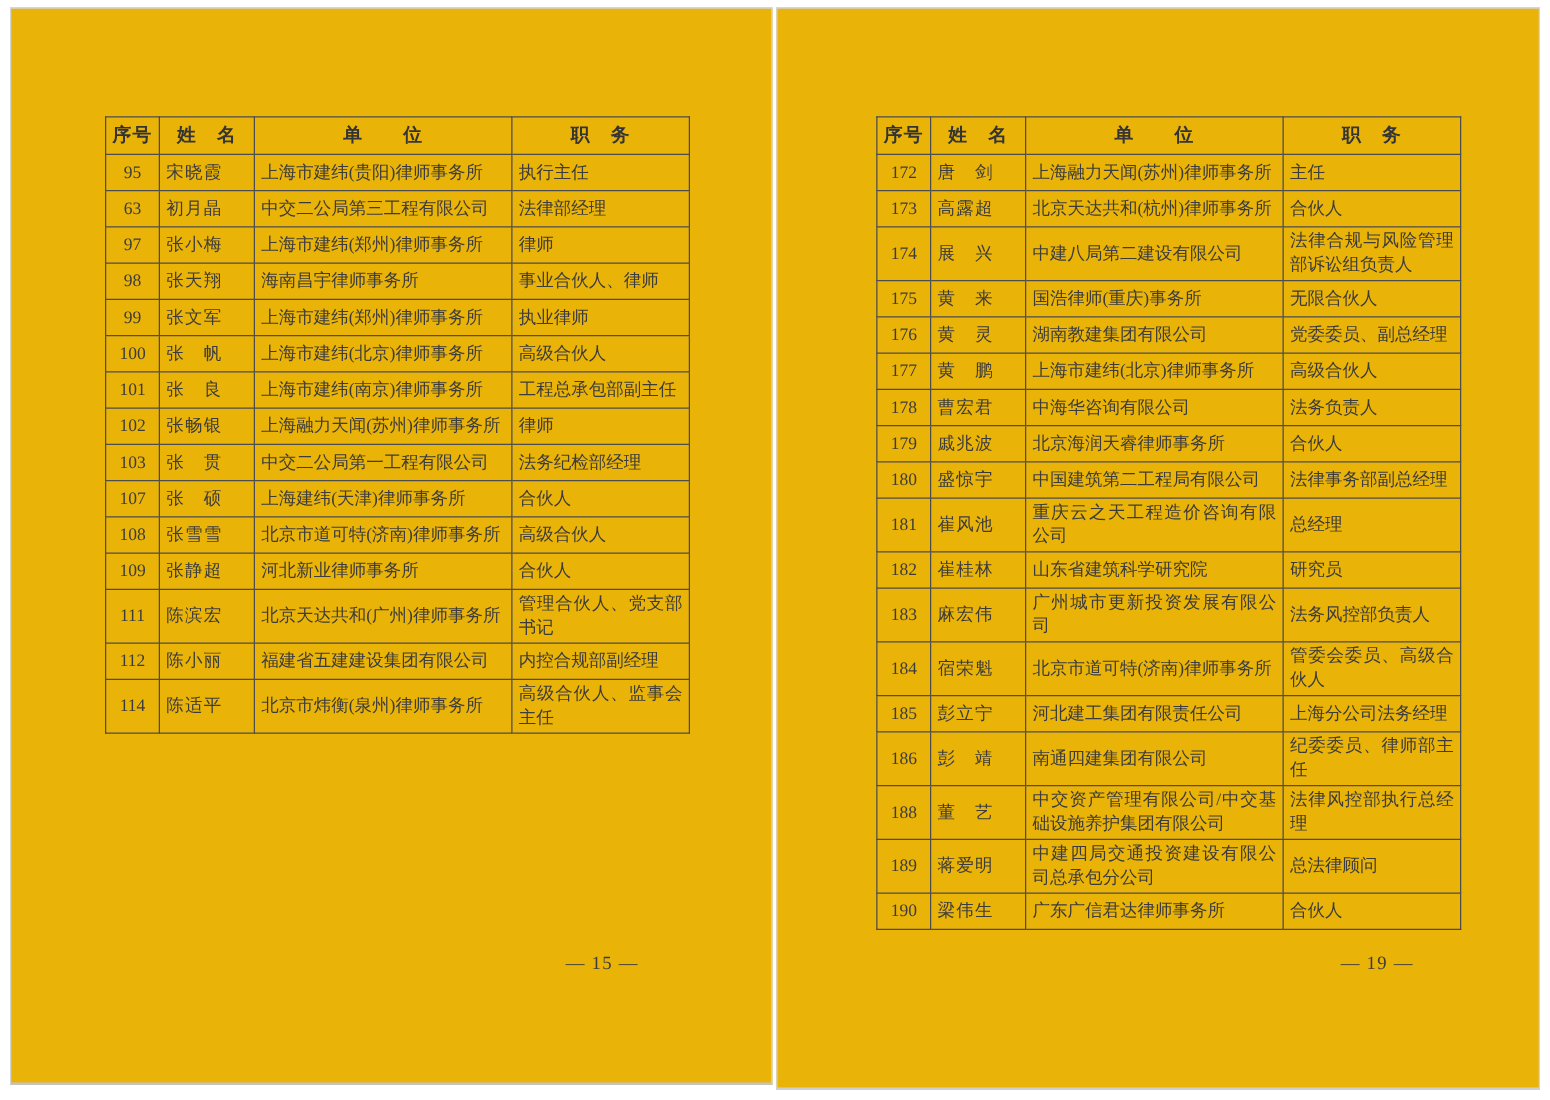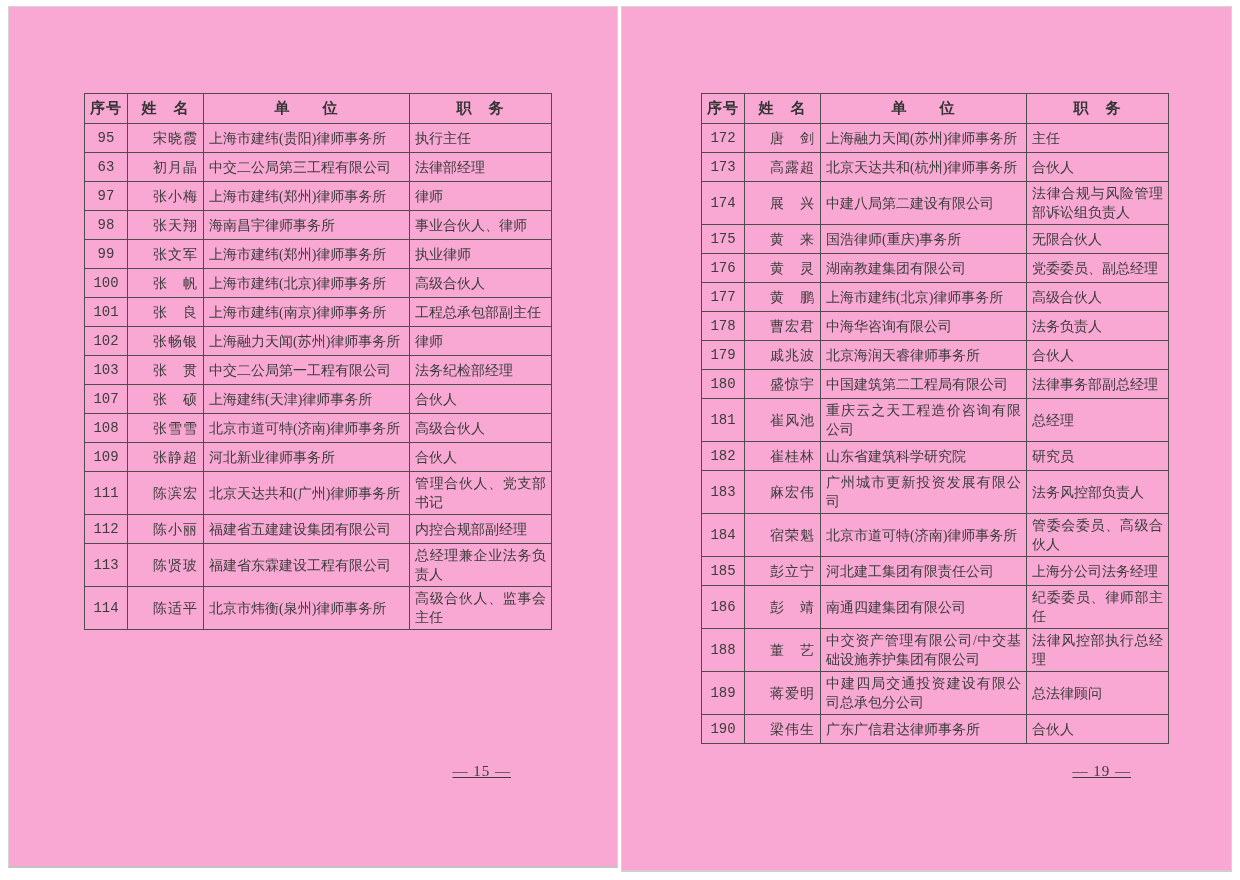--- a/index.html
+++ b/index.html
@@ -5,21 +5,21 @@
   html,body{margin:0;padding:0;background:#ffffff;}
   .canvas{
     position:relative;
     width:1240px;height:880px;
     background:#ffffff;
     overflow:hidden;
     font-family:"Liberation Serif","DejaVu Serif",serif;
   }
   .page{
     position:absolute;
-    background:#f9a8d4;
+    background:#eab308;
     border:1px solid #d4d4d4;
     border-bottom:2px solid #c3c3c3;
     box-sizing:border-box;
   }
   .page-left{ left:8px;  top:6px; width:610px; height:862px; }
   .page-right{ left:621px; top:6px; width:611px; height:866px; border-bottom-color:#cfcfcf; }
 
   table.roster{
     border-collapse:collapse;
     table-layout:fixed;
@@ -44,37 +44,36 @@
     color:#343434;
   }
   table.roster td{
     height:29px;
     font-size:14px;
     line-height:19px;
     padding:2px 5px;
     vertical-align:middle;
     word-break:break-all;
   }
-  td.serial-cell{ text-align:center; padding:2px 1px;font-family:Liberation Mono, monospace; }
-  td.name-cell{ text-align:right; padding:2px 2px; letter-spacing:1px; }
+  td.serial-cell{ text-align:center; padding:2px 1px; }
+  td.name-cell{ text-align:left; padding:2px 2px; letter-spacing:1px; }
   td.unit-cell, td.title-cell{
     text-align:justify;
     text-justify:inter-ideograph;
   }
   .col-no{width:43px;} .col-name{width:76px;} .col-unit{width:206px;} .col-title{width:142px;}
 
   .pagenum{
     position:absolute;
     top:756px;
     left:0; right:0;
     text-align:right;
     font-size:15px;
     color:#3c3c3c;
     letter-spacing:1px;
-    text-decoration:underline;
   }
   .page-left  .pagenum{ padding-right:106px; }
   .page-right .pagenum{ padding-right:100px; }
 </style>
 </head>
 <body>
 
 <div class="canvas">
 
   <div class="page page-left">
@@ -172,26 +171,20 @@
             <td class="unit-cell">北京天达共和(广州)律师事务所</td>
             <td class="title-cell">管理合伙人、党支部书记</td>
           </tr>
           <tr>
             <td class="serial-cell">112</td>
             <td class="name-cell">陈小丽</td>
             <td class="unit-cell">福建省五建建设集团有限公司</td>
             <td class="title-cell">内控合规部副经理</td>
           </tr>
           <tr>
-            <td class="serial-cell">113</td>
-            <td class="name-cell">陈贤玻</td>
-            <td class="unit-cell">福建省东霖建设工程有限公司</td>
-            <td class="title-cell">总经理兼企业法务负责人</td>
-          </tr>
-          <tr>
             <td class="serial-cell">114</td>
             <td class="name-cell">陈适平</td>
             <td class="unit-cell">北京市炜衡(泉州)律师事务所</td>
             <td class="title-cell">高级合伙人、监事会主任</td>
           </tr>
         </tbody>
     </table>
     <div class="pagenum">— 15 —</div>
   </div>
 

